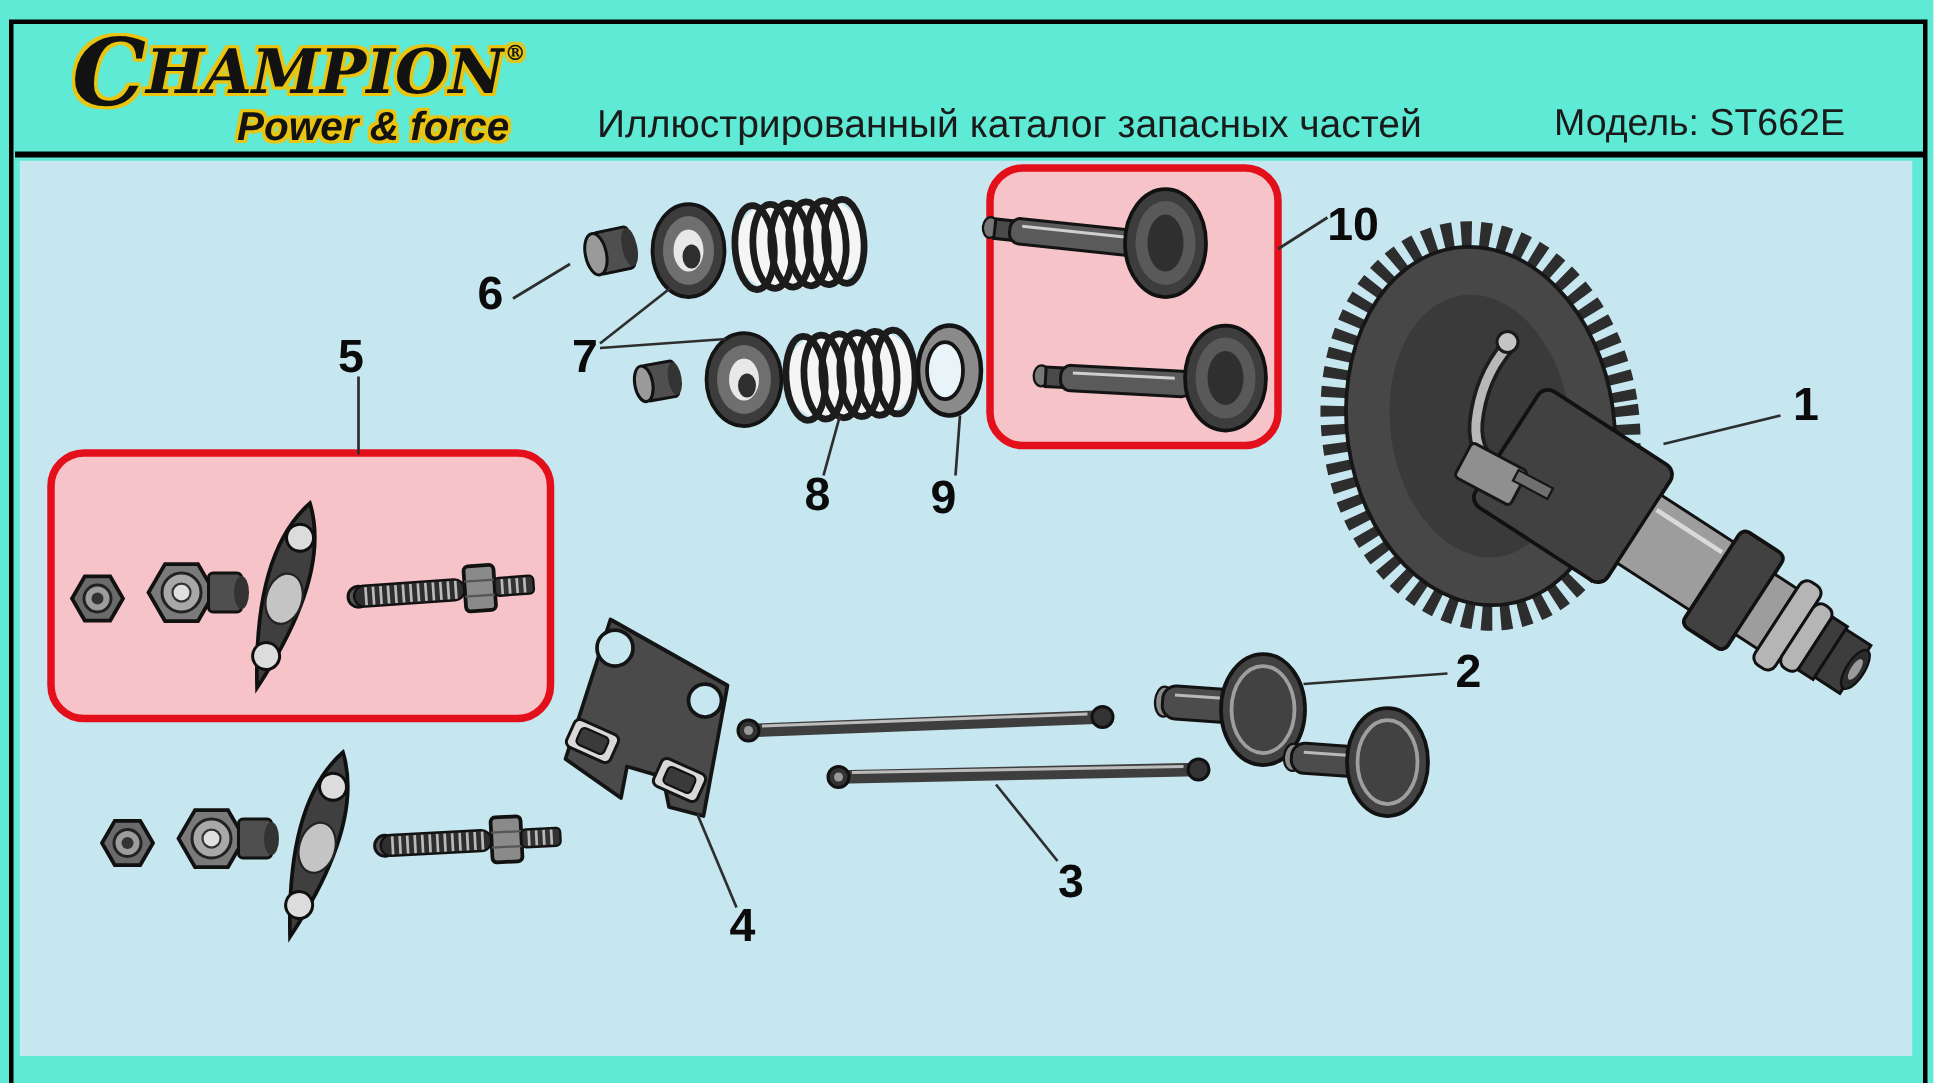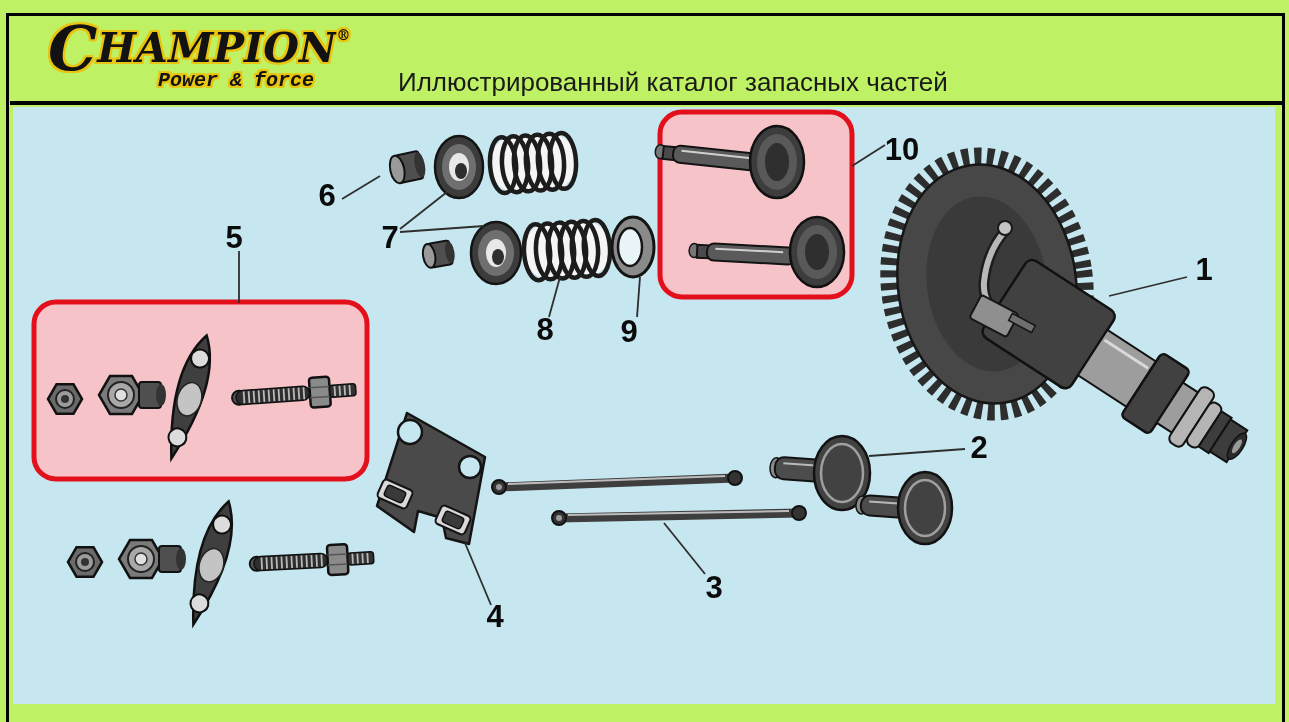--- a/index.html
+++ b/index.html
@@ -1,30 +1,30 @@
 <!DOCTYPE html>
 <html><head>
 <meta charset="utf-8">
 <style>
   html,body{margin:0;padding:0;background:#ffffff;}
-  .page{position:relative;width:1289px;height:722px;background:#bef264;overflow:hidden;
+  .page{position:relative;width:1289px;height:722px;background:#5eead4;overflow:hidden;
         font-family:"Liberation Sans",sans-serif;}
   .frame{position:absolute;left:6px;top:13px;right:4px;bottom:-4px;
          border:3px solid #000;pointer-events:none;}
   
   .logo{position:absolute;left:48px;top:18px;color:#121212;white-space:nowrap;}
   .brand{font-family:"DejaVu Serif",serif;font-style:italic;font-weight:bold;
          font-size:41px;letter-spacing:0px;line-height:1;
          text-shadow:-2px -2px 0 #e9c511,2px -2px 0 #e9c511,-2px 2px 0 #e9c511,
                      2px 2px 0 #e9c511,0 2px 0 #e9c511,2px 0 0 #e9c511,
                      0 -2px 0 #e9c511,-2px 0 0 #e9c511;}
   .brand-c{font-size:62px;vertical-align:-8px;}
   .reg{font-size:14px;vertical-align:22px;}
-  .tagline{font-family:Liberation Mono, monospace;font-style:italic;font-weight:bold;
-           font-size:20px;margin:-9px 4px 0 110px;line-height:1;
+  .tagline{font-family:Liberation Sans, sans-serif;font-style:italic;font-weight:bold;
+           font-size:27px;margin:-9px 4px 0 110px;line-height:1;
            text-shadow:-2px -2px 0 #e9c511,2px -2px 0 #e9c511,-2px 2px 0 #e9c511,
                        2px 2px 0 #e9c511,0 2px 0 #e9c511,2px 0 0 #e9c511,
                        0 -2px 0 #e9c511,-2px 0 0 #e9c511;}
   .title{position:absolute;left:398px;top:67px;width:612px;text-align:left;
          font-size:26px;color:#1a1a1a;}
   .model{position:absolute;left:1036px;top:68px;font-size:25px;color:#1a1a1a;}
   .divider{position:absolute;left:10px;top:101px;width:1273px;height:4px;background:#000;}
   
   .canvas{position:absolute;left:13px;top:107px;width:1262px;height:597px;}
   .canvas svg{display:block;}
@@ -35,20 +35,21 @@
 <body>
 
 <div class="page">
   <div class="frame"></div>
 
   <div class="logo">
     <div class="brand"><span class="brand-c">C</span><span>HAMPION</span><span class="reg">®</span></div>
     <div class="tagline">Power &amp; force</div>
   </div>
   <div class="title">Иллюстрированный каталог запасных частей</div>
+  <div class="model">Модель: ST662E</div>
   <div class="divider"></div>
 
   <div class="canvas">
   <svg width="1262" height="597" viewBox="0 0 1262 597">
 
     <rect x="0" y="0" width="1262" height="597" fill="#c6e6f0"></rect>
 
     <rect x="21" y="195" width="333" height="177" rx="22" fill="#f6c4c8" stroke="#e3101c" stroke-width="5"></rect>
     <rect x="647" y="5" width="192" height="185" rx="22" fill="#f6c4c8" stroke="#e3101c" stroke-width="5"></rect>
 

